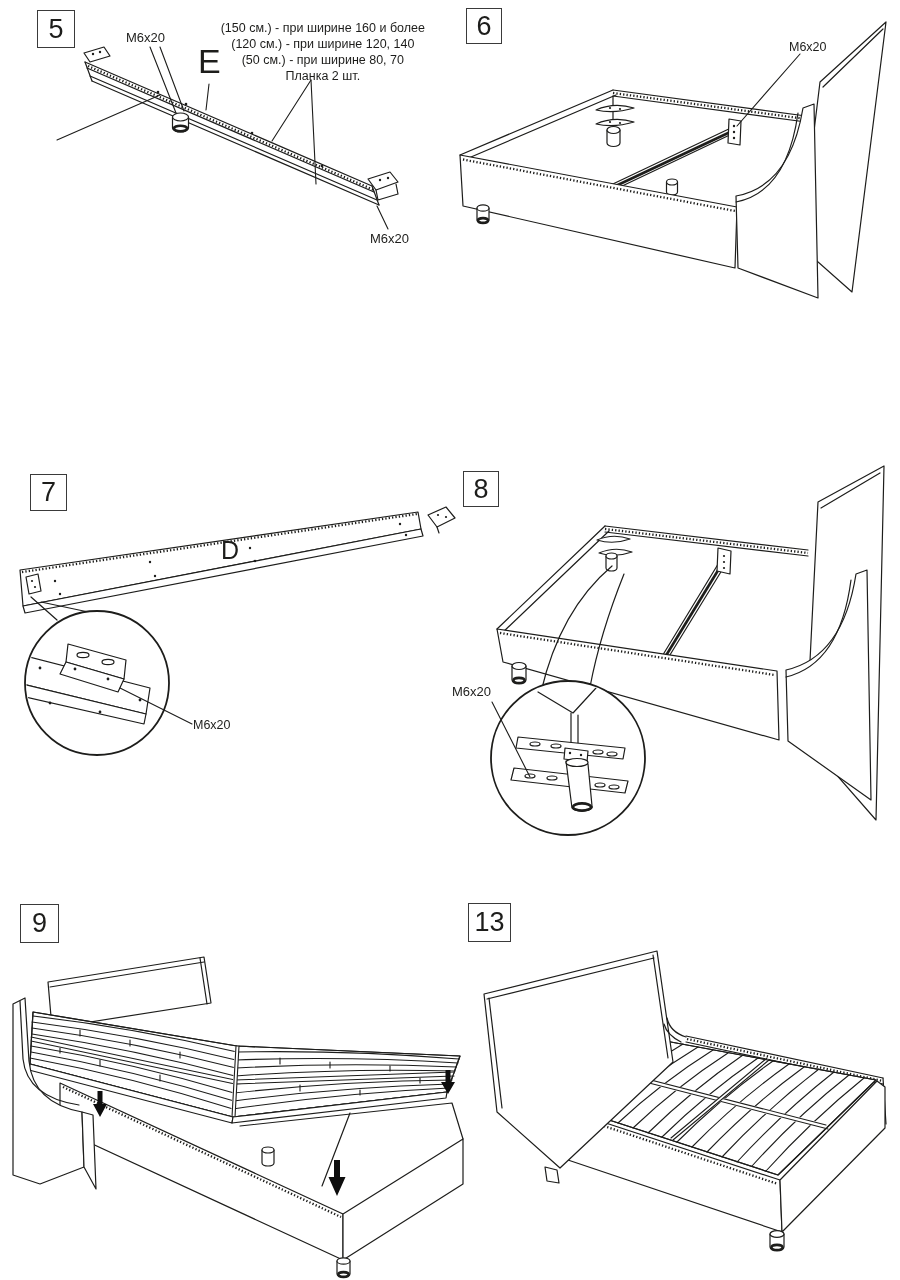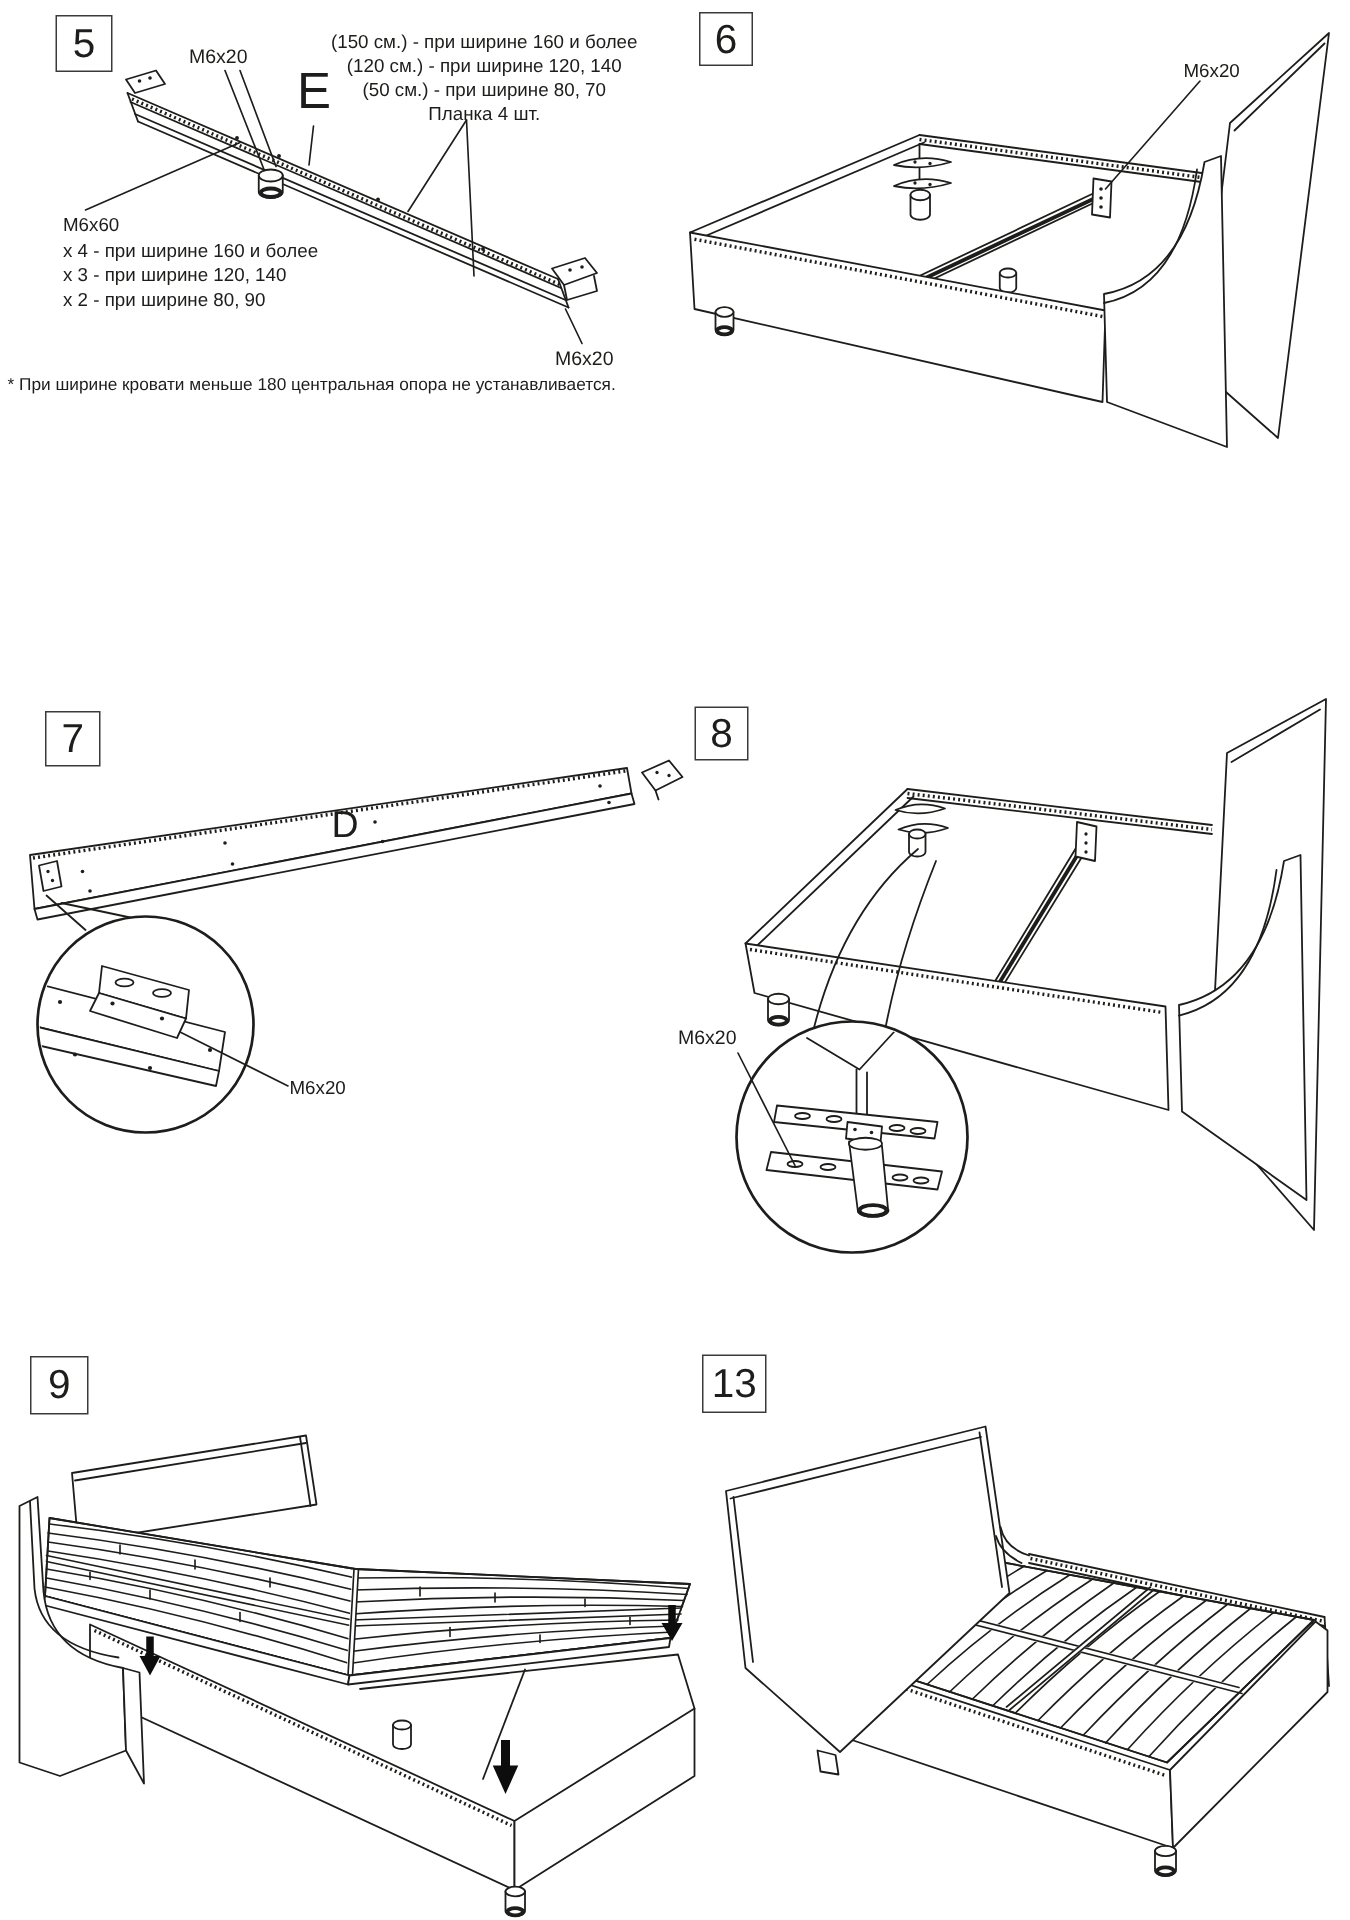--- a/index.html
+++ b/index.html
@@ -77,30 +77,23 @@
     </svg>
     <div class="numbox" style="left:37px;top:10px;width:36px;height:36px">
       <span>5</span>
     </div>
     <div class="lbl f13" style="left:126px;top:30px">M6x20</div>
     <div class="lbl big" style="left:198px;top:42px">E</div>
     <div class="opts">
       <div>(150 см.) - при ширине 160 и более</div>
       <div>(120 см.) - при ширине 120, 140</div>
       <div>(50 см.) - при ширине 80, 70</div>
-      <div>Планка 4 шт.</div>
-    </div>
-    <div class="boltblock">
-      <div>M6x60</div>
-      <div>x 4 - при ширине 160 и более</div>
-      <div>x 3 - при ширине 120, 140</div>
-      <div>x 2 - при ширине 80, 90</div>
+      <div>Планка 2 шт.</div>
     </div>
     <div class="lbl f13" style="left:370px;top:231px">M6x20</div>
-    <div class="footnote">* При ширине кровати меньше 180 центральная опора не устанавливается.</div>
   </section>
 
   <section>
     <svg style="left:450px;top:0" width="450" height="335" viewBox="450 0 450 335">
       <g>
 
         <path class="ln" d="M460,155 L613,90"></path>
         <path class="ln" d="M464,160 L616,95"></path>
 
         <path class="ln" d="M613,90 L806,116"></path>

